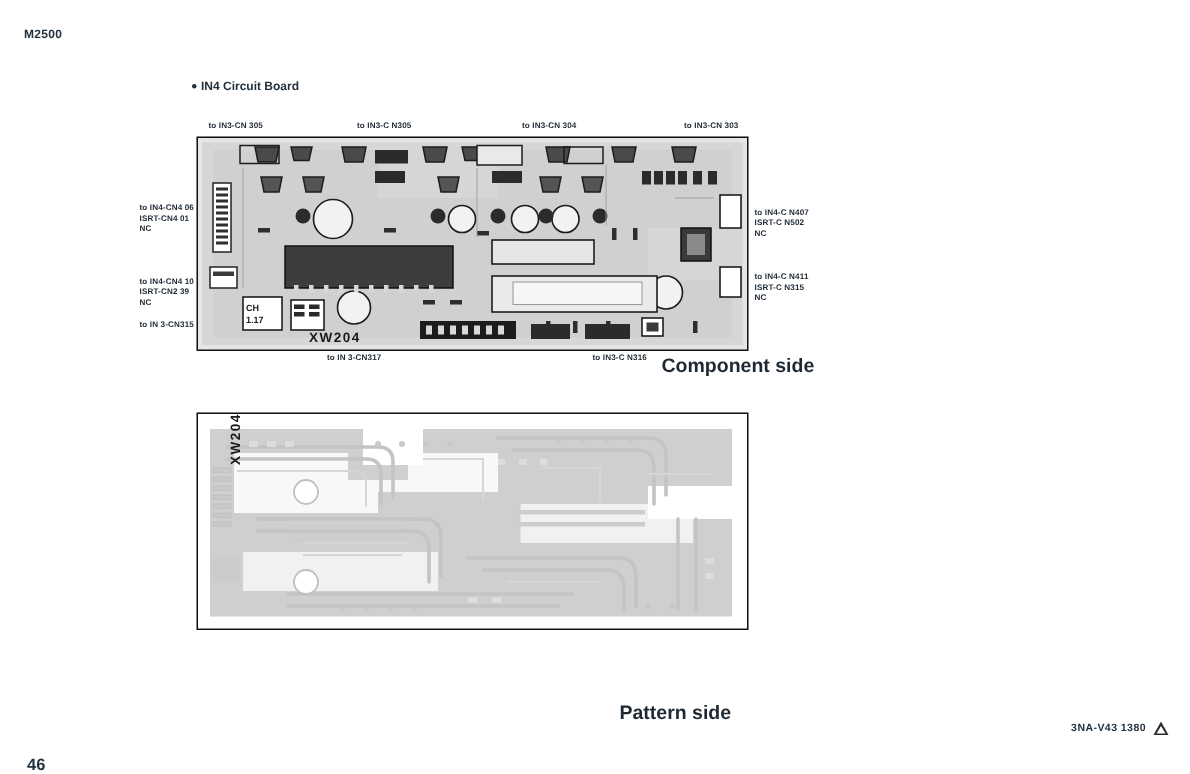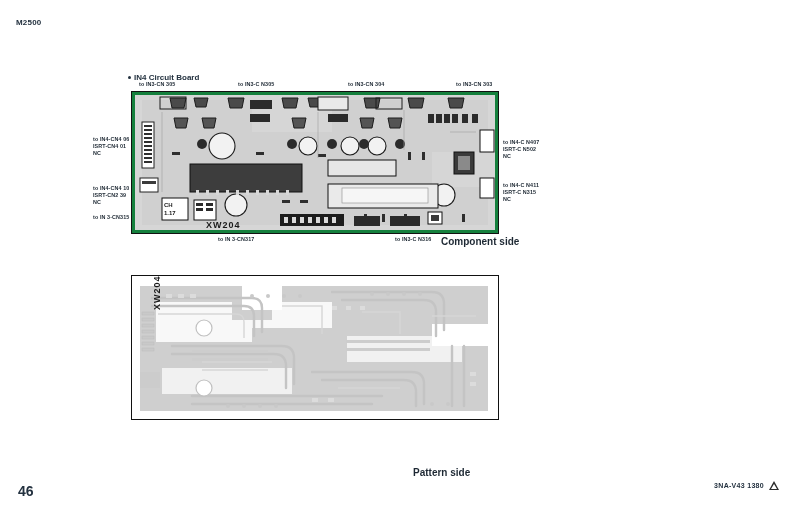--- a/index.html
+++ b/index.html
@@ -22,22 +22,22 @@
     left: 16px;
     top: 18px;
     font-size: 8px;
     font-weight: bold;
     letter-spacing: .2px;
     color: #23313f;
   }
   .page-number {
     position: absolute;
     left: 18px;
-    bottom: 17px;
-    font-size: 14px;
+    bottom: 0;
+    font-size: 11px;
     font-weight: bold;
     color: #23313f;
   }
   .footer-code {
     position: absolute;
     right: 14px;
     bottom: 26px;
     font-size: 7px;
     font-weight: bold;
     color: #23313f;
@@ -61,21 +61,21 @@
     width: 0; height: 0;
     border-left: 3px solid transparent;
     border-right: 3px solid transparent;
     border-bottom: 5px solid #ffffff;
   }
 
   
   .board-title {
     position: absolute;
     left: 128px;
-    top: 73px;
+    top: 53px;
     font-size: 8px;
     font-weight: bold;
     color: #23313f;
     display: flex;
     align-items: center;
     gap: 3px;
   }
   .bullet-dot {
     width: 3px; height: 3px;
     background: #23313f;
@@ -88,30 +88,30 @@
     position: absolute;
     font-size: 5.4px;
     font-weight: bold;
     color: #1d2833;
     line-height: 7px;
     white-space: nowrap;
     letter-spacing: .1px;
   }
   .side-label {
     position: absolute;
-    font-size: 10px;
+    font-size: 13px;
     font-weight: bold;
     color: #1d2833;
     white-space: nowrap;
   }
 
   
   .pcb {
     position: absolute;
-    background: #15803d;
+    background: #e5e5e5;
     border: 1.6px solid #111111;
     overflow: hidden;
   }
   #pcb-component { left: 131px; top: 91px; width: 366px; height: 141px; }
   #pcb-pattern   { left: 131px; top: 275px; width: 366px; height: 143px; }
 
   .pcb-inner { position: absolute; inset: 0; }
 
   
   .substrate-comp { position: absolute; inset: 3px; background: #d9d9d9; }

